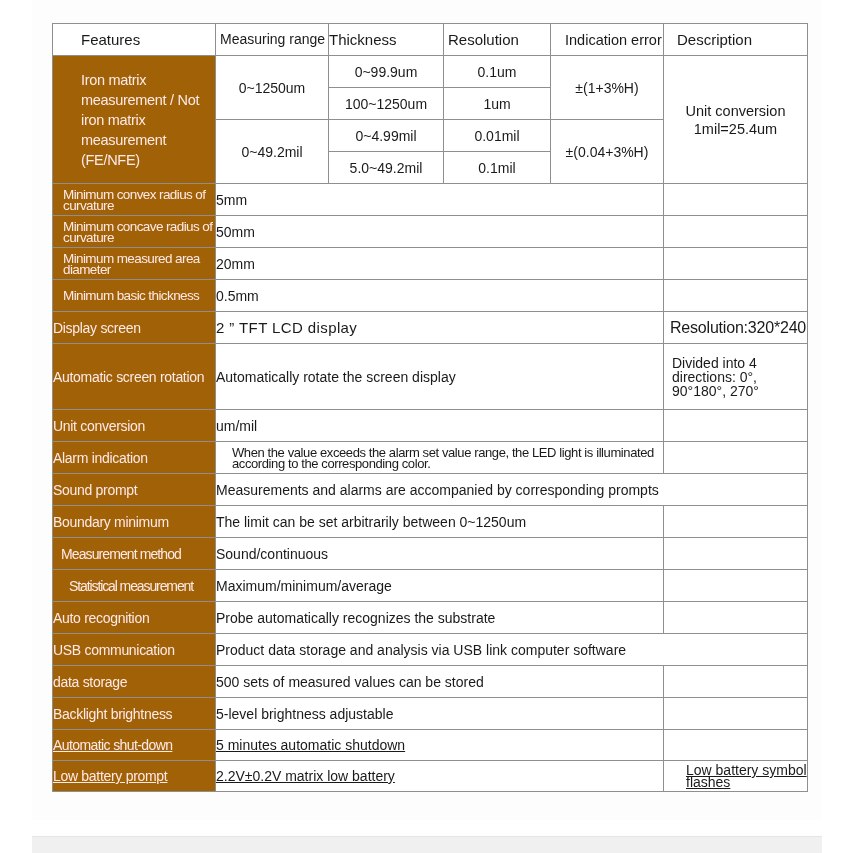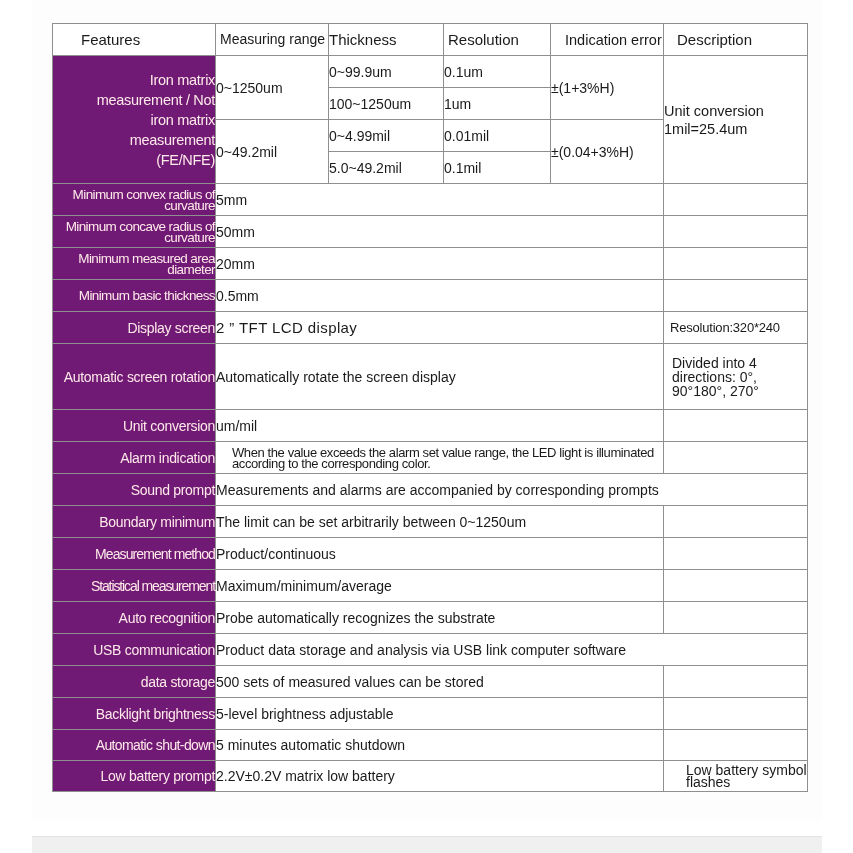--- a/index.html
+++ b/index.html
@@ -30,40 +30,39 @@
     vertical-align: middle;
     font-weight: normal;
   }
   th.hdr {
     height: 31px; font-size: 15px; text-align: left; padding-left: 10px;
     background: #fff;
   }
   th.hdr.feat { padding-left: 28px; margin-top: 8px; }
   th.hdr.tight { font-size: 14px; line-height: 11px; padding-left: 4px; }
   td.red {
-    background: #701a75; color: #ffe9e9;
+    background: #a16207; color: #ffe9e9;
     border-color: #c9c9c9;
     font-size: 14px; line-height: 14px; padding-left: 10px;
     letter-spacing: -0.3px;
-    text-align: right;
   }
   td.red.squeeze { font-size: 13.5px; line-height: 11px; padding-left: 10px; letter-spacing: -0.6px; }
-  td.red.narrow { padding-left: 20px; letter-spacing: -0.9px; font-size: 14px; }
+  td.red.narrow { padding-left: 8px; letter-spacing: -0.9px; font-size: 14px; }
   td.red.group { font-size: 14.5px; line-height: 20px; padding-left: 28px; }
   td.val { font-size: 14px; padding-left: 16px; background: #fff; white-space: nowrap; overflow: visible; }
-  td.c { text-align: left; font-size: 14px; background: #fff; }
+  td.c { text-align: center; font-size: 14px; background: #fff; }
   td.desc { background: #fff; font-size: 13.5px; padding-left: 8px; }
-  td.desc.center { font-size: 14.5px; line-height: 18px; }
-  td.desc.tiny { font-size: 13px; padding-left: 6px; letter-spacing: -0.2px; }
+  td.desc.center { text-align: center; font-size: 14.5px; line-height: 18px; }
+  td.desc.tiny { font-size: 16px; padding-left: 6px; letter-spacing: -0.2px; }
   td.desc.multi { font-size: 14px; line-height: 14px; padding-left: 8px; }
   td.desc.battery { font-size: 14px; line-height: 12px; padding-left: 22px; }
   td.val.small { font-size: 13px; line-height: 11px; letter-spacing: -0.4px; padding-left: 16px; white-space: normal; }
   td.val.mono { letter-spacing: 0.4px; font-size: 15px; }
   tr.r32 td { height: 31px; }
-  tr.r31 td { height: 30px; }
+  tr.r31 td { height: 30px; text-decoration: underline; }
   tr.rg td { height: 31px; }
   tr.tall td { height: 65px; }
   .overflow-row td.val { position: relative; }
 </style>
 </head>
 <body>
 
 <div class="page-bg"></div>
 
 <table class="spec">
@@ -153,21 +152,21 @@
     <td class="red">Sound prompt</td>
     <td class="val" colspan="5" style="border-right-color:#8f8f8f">Measurements and alarms are accompanied by corresponding prompts</td>
   </tr>
   <tr class="r32">
     <td class="red">Boundary minimum</td>
     <td class="val" colspan="4">The limit can be set arbitrarily between 0~1250um</td>
     <td class="desc"></td>
   </tr>
   <tr class="r32">
     <td class="red narrow">Measurement method</td>
-    <td class="val" colspan="4">Product/continuous</td>
+    <td class="val" colspan="4">Sound/continuous</td>
     <td class="desc"></td>
   </tr>
   <tr class="r32">
     <td class="red narrow" style="padding-left:16px;letter-spacing:-1.1px">Statistical measurement</td>
     <td class="val" colspan="4">Maximum/minimum/average</td>
     <td class="desc"></td>
   </tr>
   <tr class="r32">
     <td class="red">Auto recognition</td>
     <td class="val" colspan="4">Probe automatically recognizes the substrate</td>

